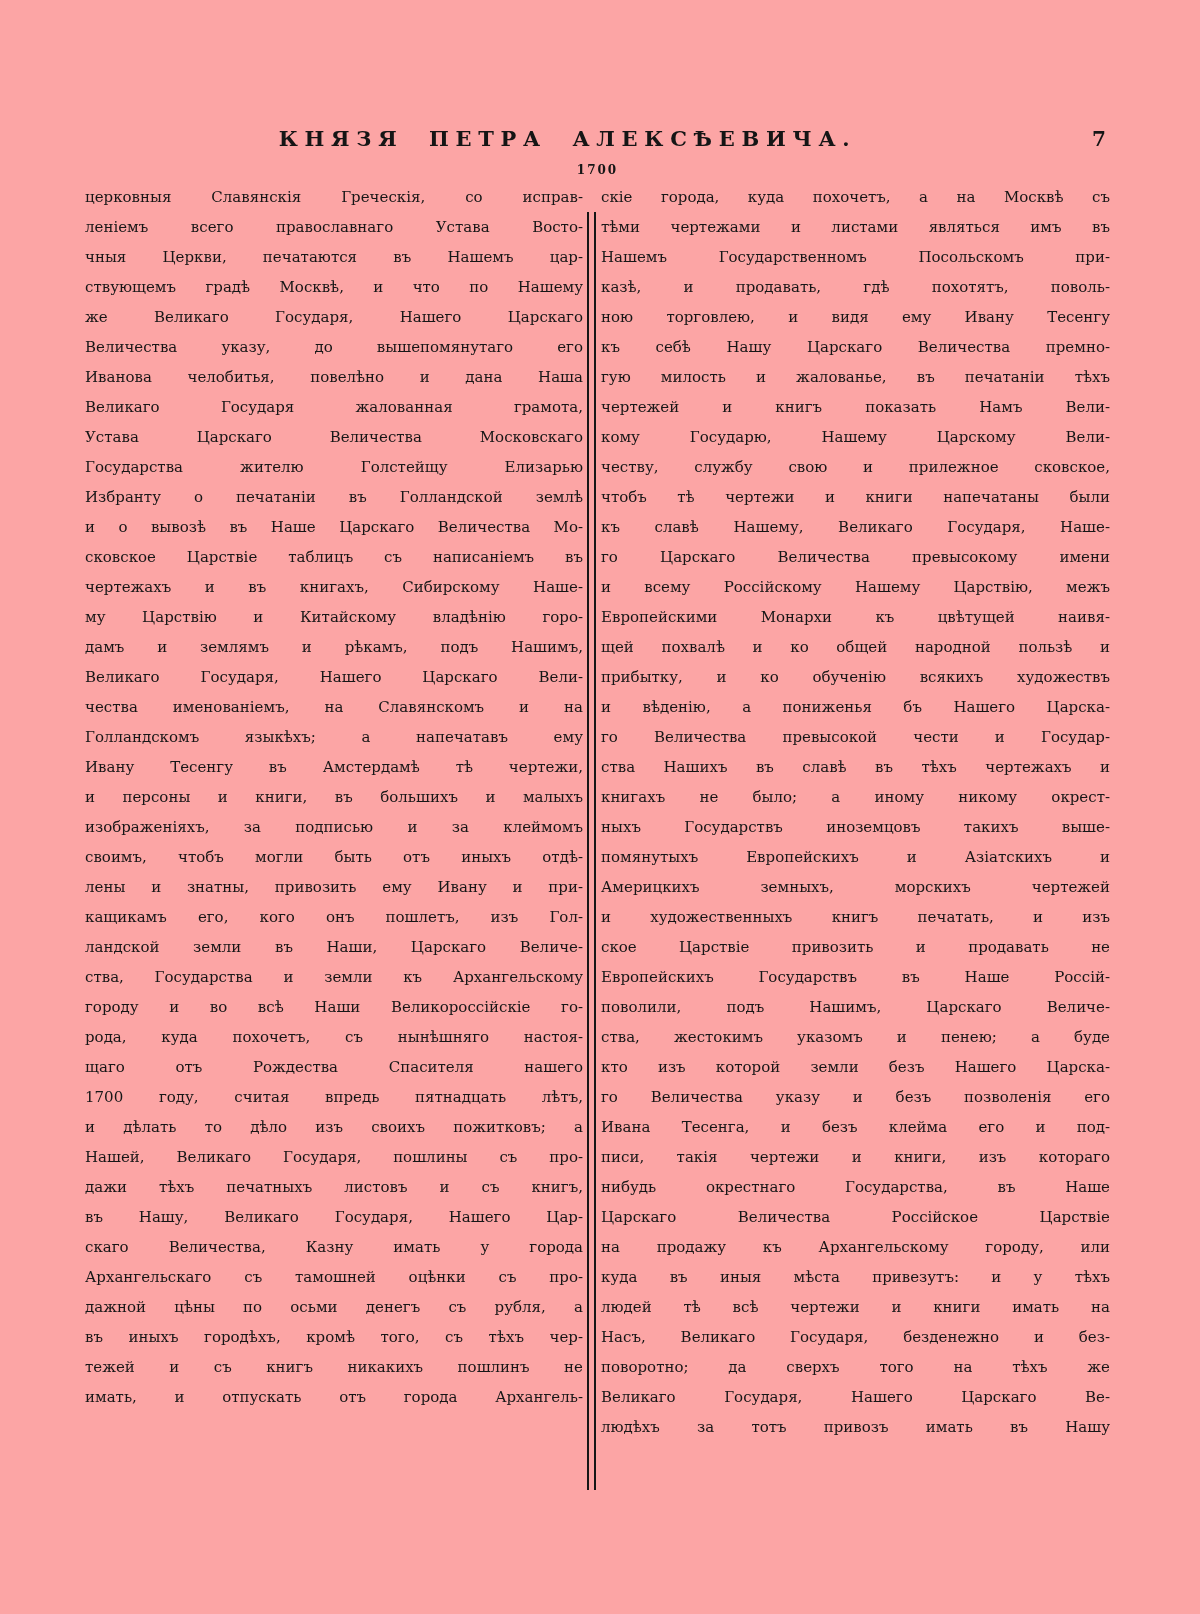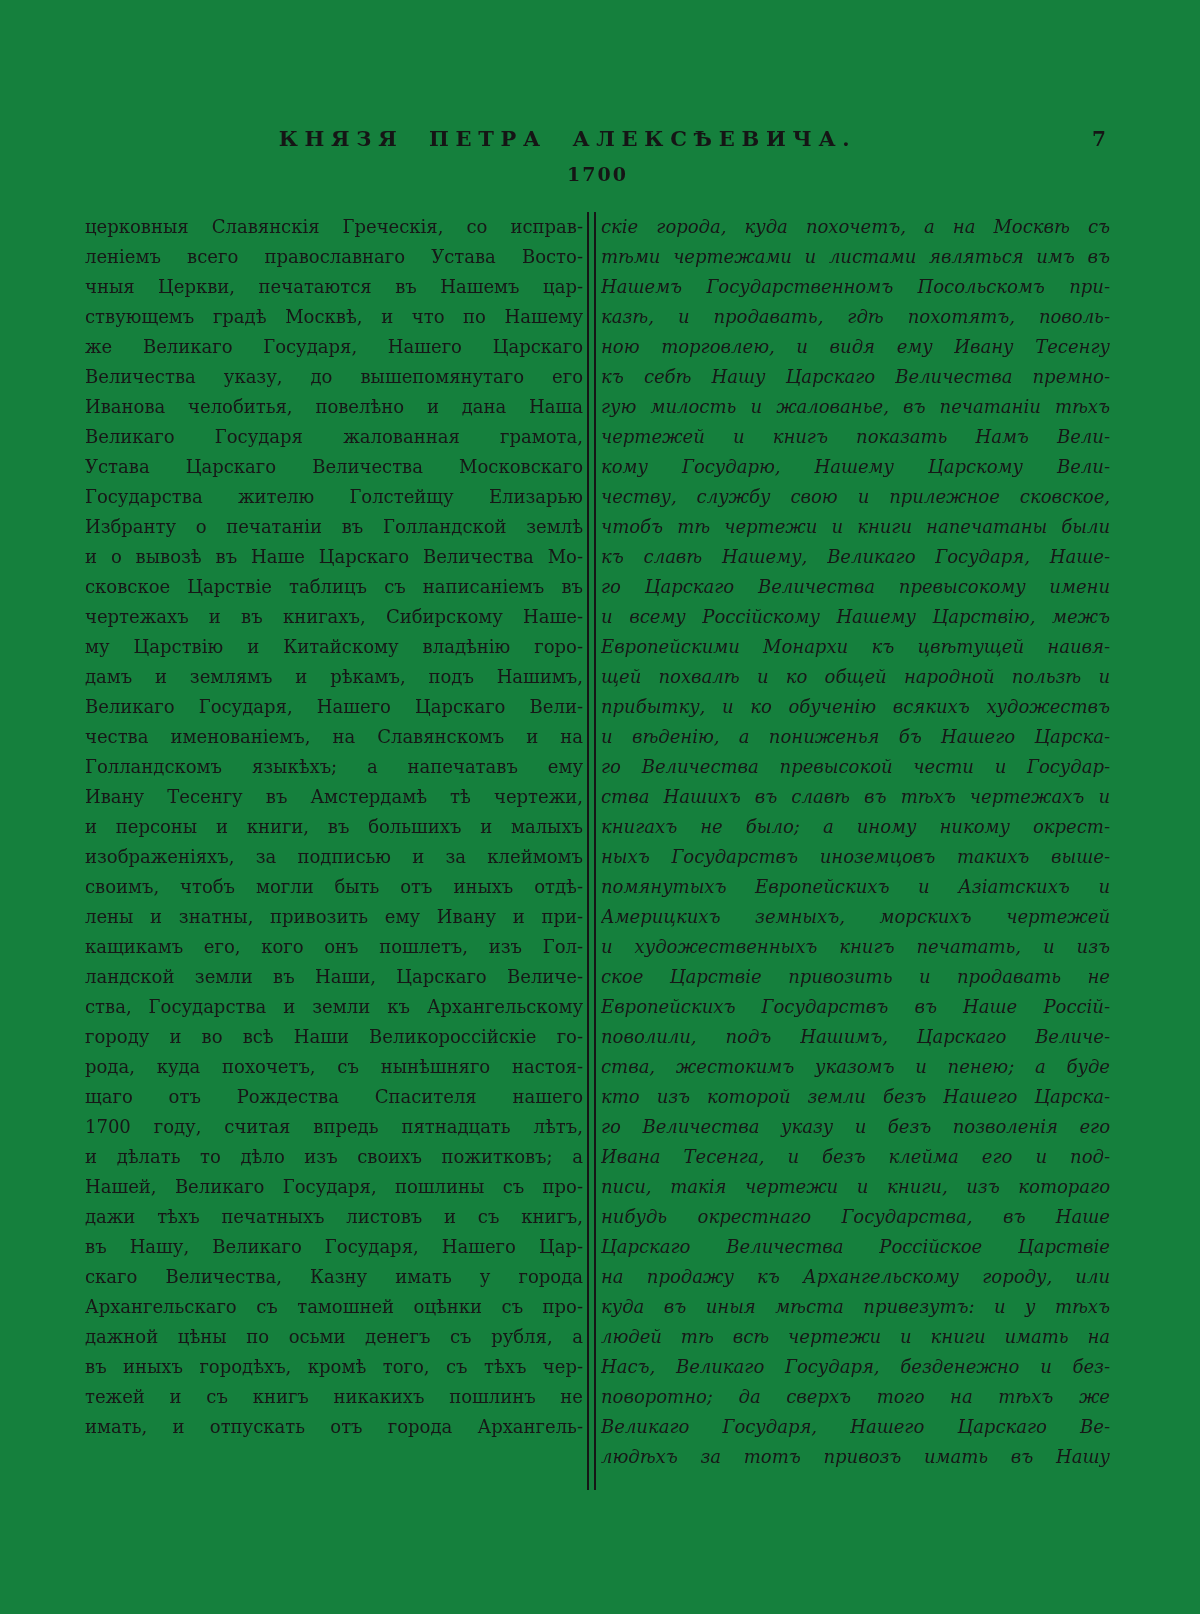--- a/index.html
+++ b/index.html
@@ -4,21 +4,21 @@
 <style>
   html, body {
     margin: 0;
     padding: 0;
     background: #e8e8e8;
   }
   .page {
     position: relative;
     width: 1200px;
     height: 1614px;
-    background: #15803d;
+    background: #fca5a5;
     color: #1b1b1b;
     font-family: "DejaVu Serif", "Liberation Serif", serif;
     overflow: hidden;
   }
   .running-head {
     position: absolute;
     top: 126px;
     left: 85px;
     width: 1025px;
     height: 34px;
@@ -42,33 +42,33 @@
     font-size: 20px;
     font-weight: bold;
     color: #151515;
   }
   .year-heading {
     position: absolute;
     top: 163px;
     left: 85px;
     width: 1025px;
     text-align: center;
-    font-size: 19px;
+    font-size: 12px;
     font-weight: bold;
     letter-spacing: 2px;
     color: #151515;
   }
   .column {
     position: absolute;
-    top: 212px;
-    font-size: 18px;
+    top: 182px;
+    font-size: 15px;
     color: #171717;
   }
   .column-left  { left: 85px;  width: 498px; }
-  .column-right { left: 601px; width: 509px; font-style: italic; }
+  .column-right { left: 601px; width: 509px; }
   .text-line {
     height: 30px;
     line-height: 30px;
     text-align: justify;
     text-align-last: justify;
     white-space: nowrap;
     overflow: hidden;
   }
   .column-divider {
     position: absolute;

